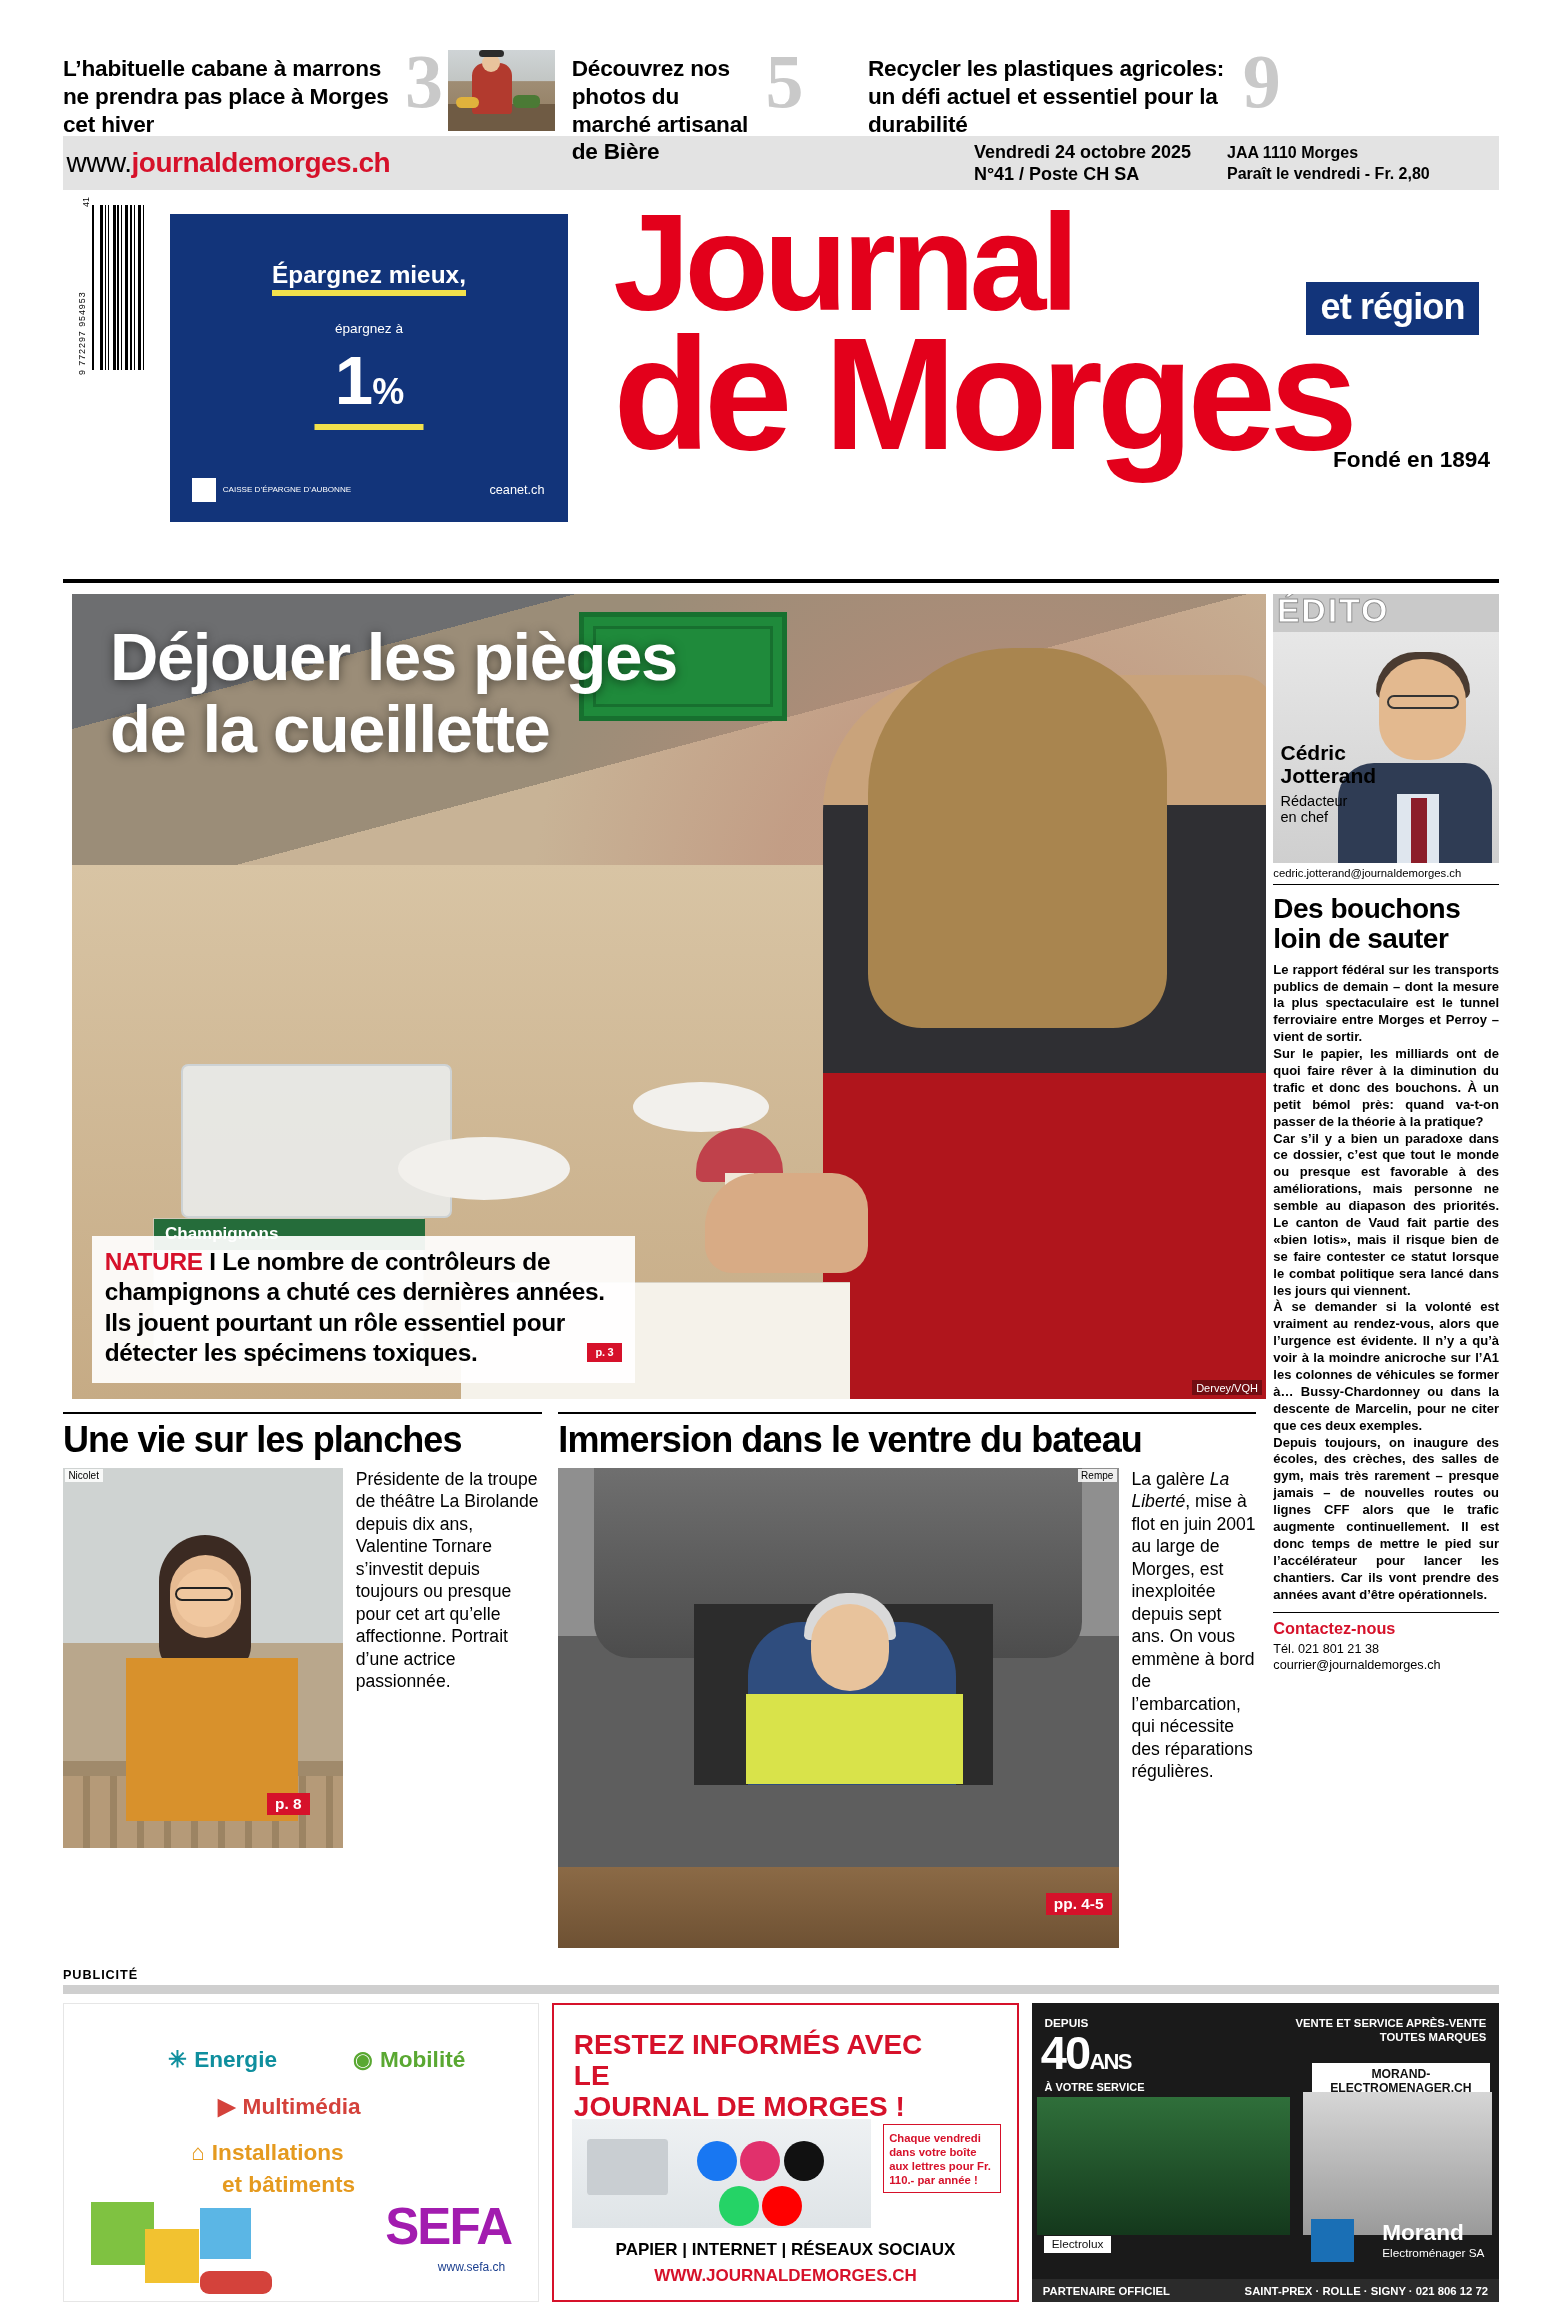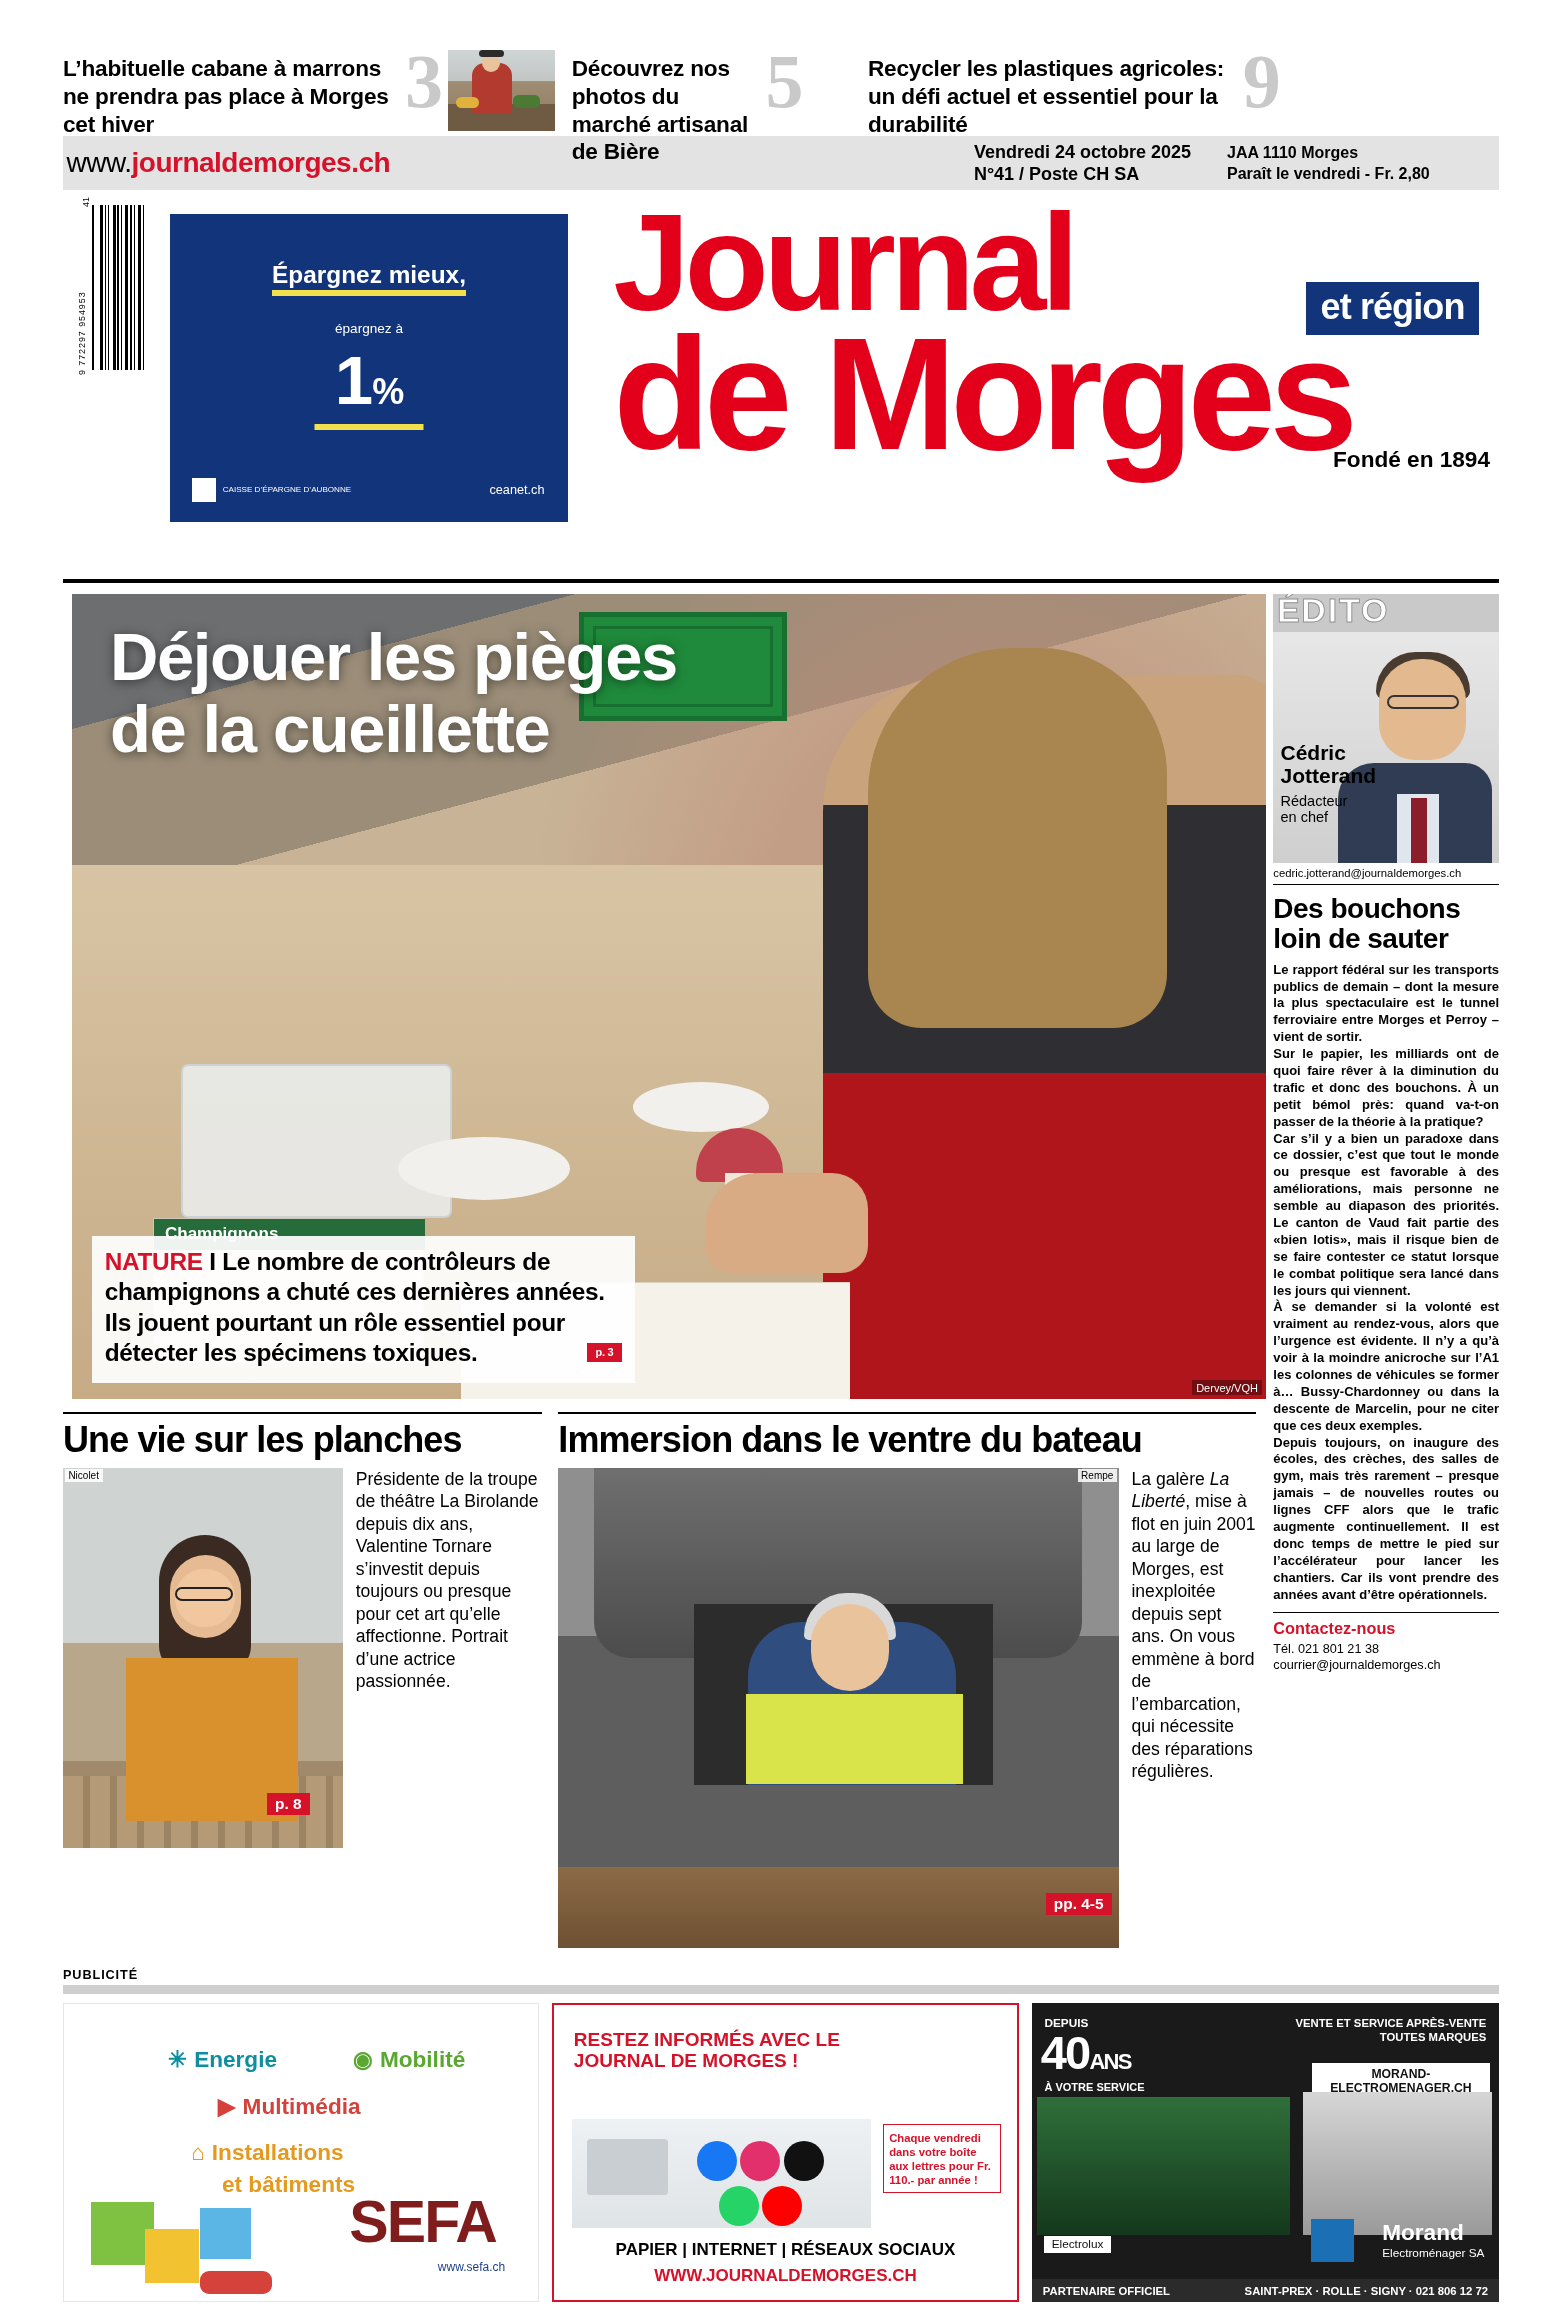--- a/index.html
+++ b/index.html
@@ -237,29 +237,29 @@
   .pub-label { font-size:12.7px; font-weight:700; letter-spacing:0.9px; margin:20px 0 3.6px; }
   .pub-rule { height:9px; background:#cfcfcf; margin-bottom:9px;}
   .ads { display:flex; gap:12.7px; height:299px; }
   .ad1 { width:479px; position:relative; background:#fff; border:0.9px solid #e6e6e6; overflow:hidden;}
   .ad1 .row { position:absolute; font-size:22.6px; font-weight:700; color:#1f6d4a; display:flex; align-items:center; gap:7.2px;}
   .ad1 .r1 { left:104px; top:42px; color:#0f8f9e;}
   .ad1 .r2 { left:289px; top:42px; color:#5aa832;}
   .ad1 .r3 { left:154px; top:89px; color:#d4423b;}
   .ad1 .r4 { left:127px; top:136px; color:#e59a1f;}
   .ad1 .r5 { left:158px; top:168px; color:#e59a1f;}
-  .ad1 .sefa { position:absolute; right:42px; bottom:45px; font-size:59px; font-weight:700; color:#7f1d1d; letter-spacing:-1.8px;}
+  .ad1 .sefa { position:absolute; right:27px; bottom:45px; font-size:51px; font-weight:700; color:#a21caf; letter-spacing:-1.8px;}
   .ad1 .sefaurl { position:absolute; right:33px; bottom:27px; font-size:12px; color:#1b3f8f;}
   .ad1 .h1 { position:absolute; left:27px; bottom:36px; width:63px; height:63px; background:#7fc241; }
   .ad1 .h2 { position:absolute; left:81px; bottom:18px; width:54px; height:54px; background:#f2c230;}
   .ad1 .h3 { position:absolute; left:136px; bottom:42px; width:51px; height:51px; background:#5bb6e5;}
   .ad1 .car { position:absolute; left:136px; bottom:7.2px; width:72px; height:23.5px; background:#d4423b; border-radius:9px;}
 
   .ad2 { width:470px; position:relative; border:2.7px solid #d6112a; background:#fff; overflow:hidden;}
-  .ad2 .t1 { position:absolute; left:20px; top:23.5px; right:14.5px; font-size:19px; font-weight:700; color:#d6112a; line-height:1.12;}
+  .ad2 .t1 { position:absolute; left:20px; top:23.5px; right:14.5px; font-size:28px; font-weight:700; color:#d6112a; line-height:1.12;}
   .ad2 .mid { position:absolute; left:18px; top:114px; width:299px; height:109px;
      background:linear-gradient(180deg,#eef1f3,#dfe4e7); }
   .ad2 .dev { position:absolute; left:33px; top:134px; width:81px; height:56px; background:#c9ced2; border-radius:3.6px;}
   .ad2 .circ { position:absolute; top:136px; width:40px; height:40px; border-radius:50%;}
   .ad2 .c1 { left:143px; background:#1877f2;}
   .ad2 .c2 { left:186px; background:#e1306c;}
   .ad2 .c3 { left:230px; background:#111;}
   .ad2 .c4 { left:165px; top:181px; background:#25d366;}
   .ad2 .c5 { left:208px; top:181px; background:#ff0000;}
   .ad2 .note { position:absolute; right:16.3px; top:119px; width:118px; font-size:11.3px; line-height:1.25;

